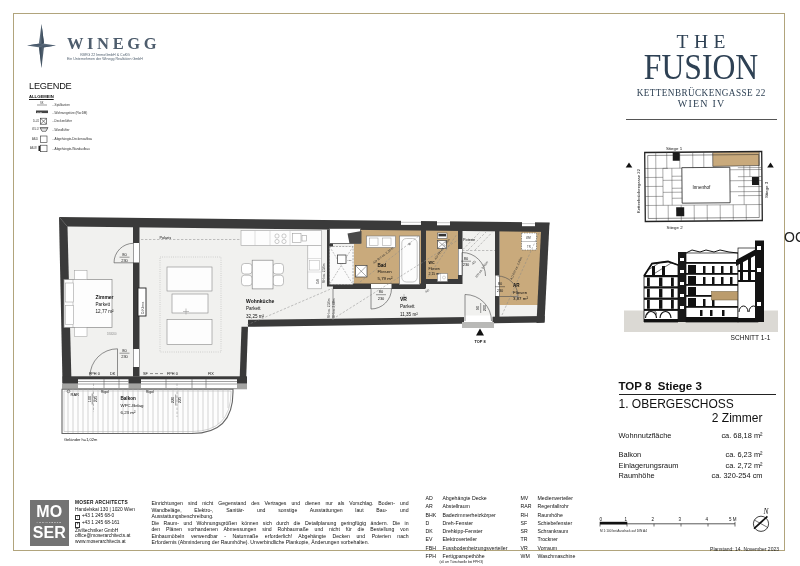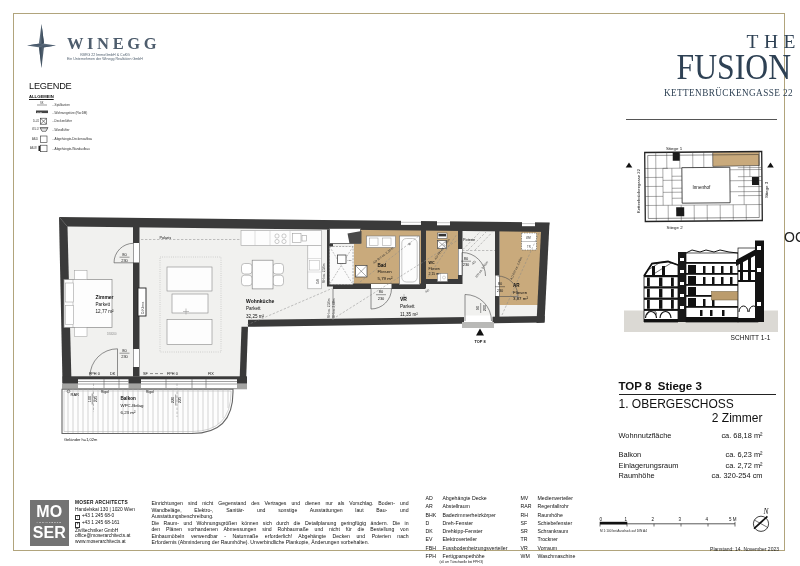--- a/index.html
+++ b/index.html
@@ -57,24 +57,25 @@
     <rect x="12.5" y="37" width="6.5" height="6.5" fill="none" stroke="#333" stroke-width="0.6"></rect>
     <text x="24" y="41.4">...Abgehängte-Deckenaufbau</text>
 
     <text x="2" y="49.8" font-size="2.6">AB-W</text>
     <rect x="12.5" y="46.2" width="6.5" height="6.5" fill="none" stroke="#333" stroke-width="0.6"></rect>
     <rect x="10.5" y="46.8" width="1.6" height="5.2" fill="#222"></rect>
     <text x="24" y="50.6">...Abgehängte-Wandaufbau</text>
   </g>
 </svg>
 
-<div class="abs" style="left:601px;top:31.5px;width:200px;text-align:right;color:#2e4154;font-family:'Liberation Serif',serif;line-height:1">
+<div class="abs" style="left:601px;top:31.5px;width:200px;text-align:center;color:#2e4154;font-family:'Liberation Serif',serif;line-height:1">
   <div style="font-size:19.5px;letter-spacing:5.5px;padding-left:5.5px;">THE</div>
   <div style="font-size:35.2px;letter-spacing:0px;margin-top:-1.4px;transform:scaleX(.9);transform-origin:50% 50%">FUSION</div>
   <div style="font-size:10px;letter-spacing:0.45px;padding-left:0.45px;margin-top:3.2px;transform:scaleX(.92);transform-origin:50% 50%">KETTENBRÜCKENGASSE 22</div>
+  <div style="font-size:10px;letter-spacing:1.2px;padding-left:1.2px;margin-top:1.2px;">WIEN IV</div>
 </div>
 <div class="abs" style="left:626px;top:119px;width:151px;border-top:0.8px solid #555"></div>
 
 <div class="abs" style="left:618.5px;top:379.5px;width:144px;color:#111">
   <div style="font-size:11.5px;font-weight:bold;">TOP 8&nbsp; Stiege 3</div>
   <div style="border-top:1px solid #222;margin-top:2px;width:157px;"></div>
   <div style="font-size:12px;margin-top:2px;">1. OBERGESCHOSS<span style="float:right">2 Zimmer</span></div>
   <div style="font-size:7.4px;margin-top:20px;">Wohnnutzfläche<span style="float:right">ca. 68,18 m²</span></div>
   <div style="font-size:7.4px;margin-top:10.5px;">Balkon<span style="float:right">ca. 6,23 m²</span></div>
   <div style="font-size:7.4px;margin-top:1.6px;">Einlagerungsraum<span style="float:right">ca. 2,72 m²</span></div>

